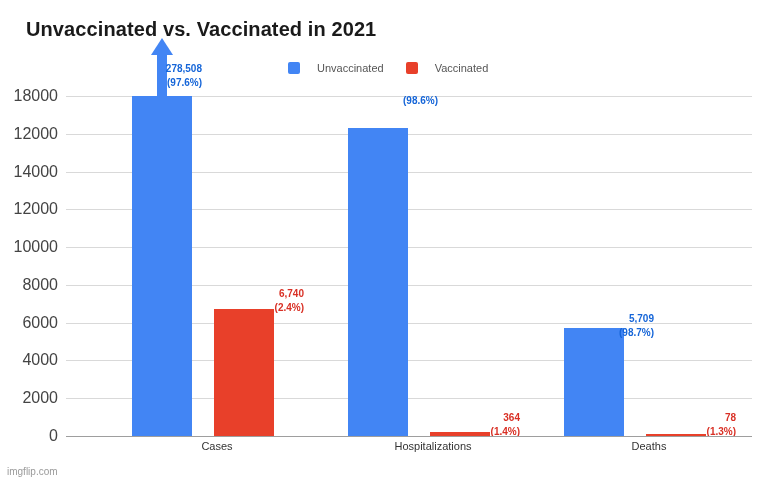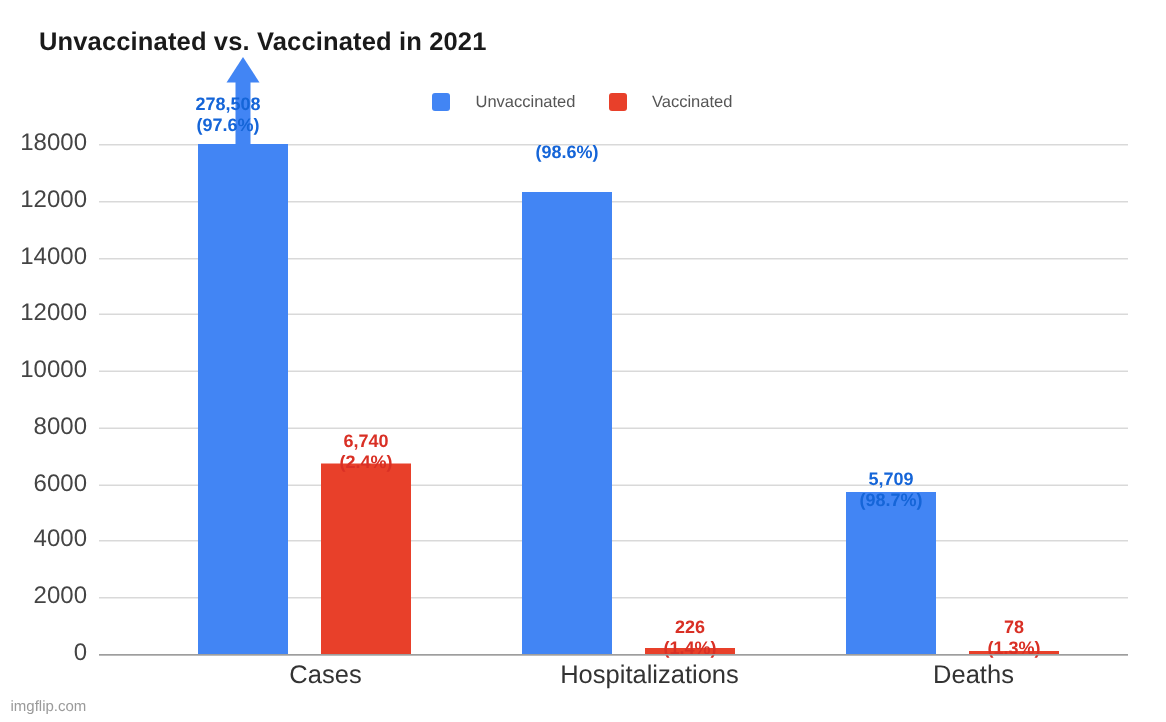--- a/index.html
+++ b/index.html
@@ -15,21 +15,21 @@
   }
   #chart-root {
     position: relative;
     width: 777px;
     height: 481px;
   }
   #chart-title {
     position: absolute;
     left: 26px;
     top: 18px;
-    font-size: 17px;
+    font-size: 20px;
     font-weight: bold;
     color: #1a1a1a;
     letter-spacing: 0.1px;
   }
   
   #legend {
     position: absolute;
     left: 288px;
     top: 62px;
     display: flex;
@@ -90,22 +90,22 @@
     height: 340px;
   }
   .bar {
     position: absolute;
     bottom: 0;
   }
   .bar.unvac { background: #4285f4; }
   .bar.vac   { background: #e8402a; }
   .bar-label {
     position: absolute;
-    text-align: center;
-    font-size: 12px;
+    text-align: right;
+    font-size: 10px;
     font-weight: bold;
     line-height: 14px;
     white-space: nowrap;
   }
   .bar-label.unvac { color: #1565d8; }
   .bar-label.vac   { color: #d93025; margin-top: 12px; }
   .arrow {
     position: absolute;
     width: 10px;
     background: #4285f4;
@@ -122,21 +122,21 @@
   #xaxis {
     position: absolute;
     left: 66px;
     top: 440px;
     width: 686px;
     height: 20px;
   }
   .xtick {
     position: absolute;
     text-align: center;
-    font-size: 17px;
+    font-size: 11px;
     color: #333333;
   }
   #baseline {
     position: absolute;
     left: 66px;
     top: 436px;
     width: 686px;
     height: 1px;
     background: #9e9e9e;
   }
@@ -208,21 +208,21 @@
     </div>
 
     <div class="group" style="left:272px; width:190px;">
       <div class="bar unvac" style="left:10px; width:60px; height:308.3px;"></div>
       <div class="bar-label unvac" style="left:-20px; width:120px; top:-2px;">
         <div>(98.6%)</div>
       </div>
 
       <div class="bar vac" style="left:92px; width:60px; height:4.3px;"></div>
       <div class="bar-label vac" style="left:62px; width:120px; top:303px;">
-        <div>226</div>
+        <div>364</div>
         <div>(1.4%)</div>
       </div>
     </div>
 
     <div class="group" style="left:488px; width:190px;">
       <div class="bar unvac" style="left:10px; width:60px; height:107.8px;"></div>
       <div class="bar-label unvac" style="left:-20px; width:120px; top:216px;">
         <div>5,709</div>
         <div>(98.7%)</div>
       </div>

